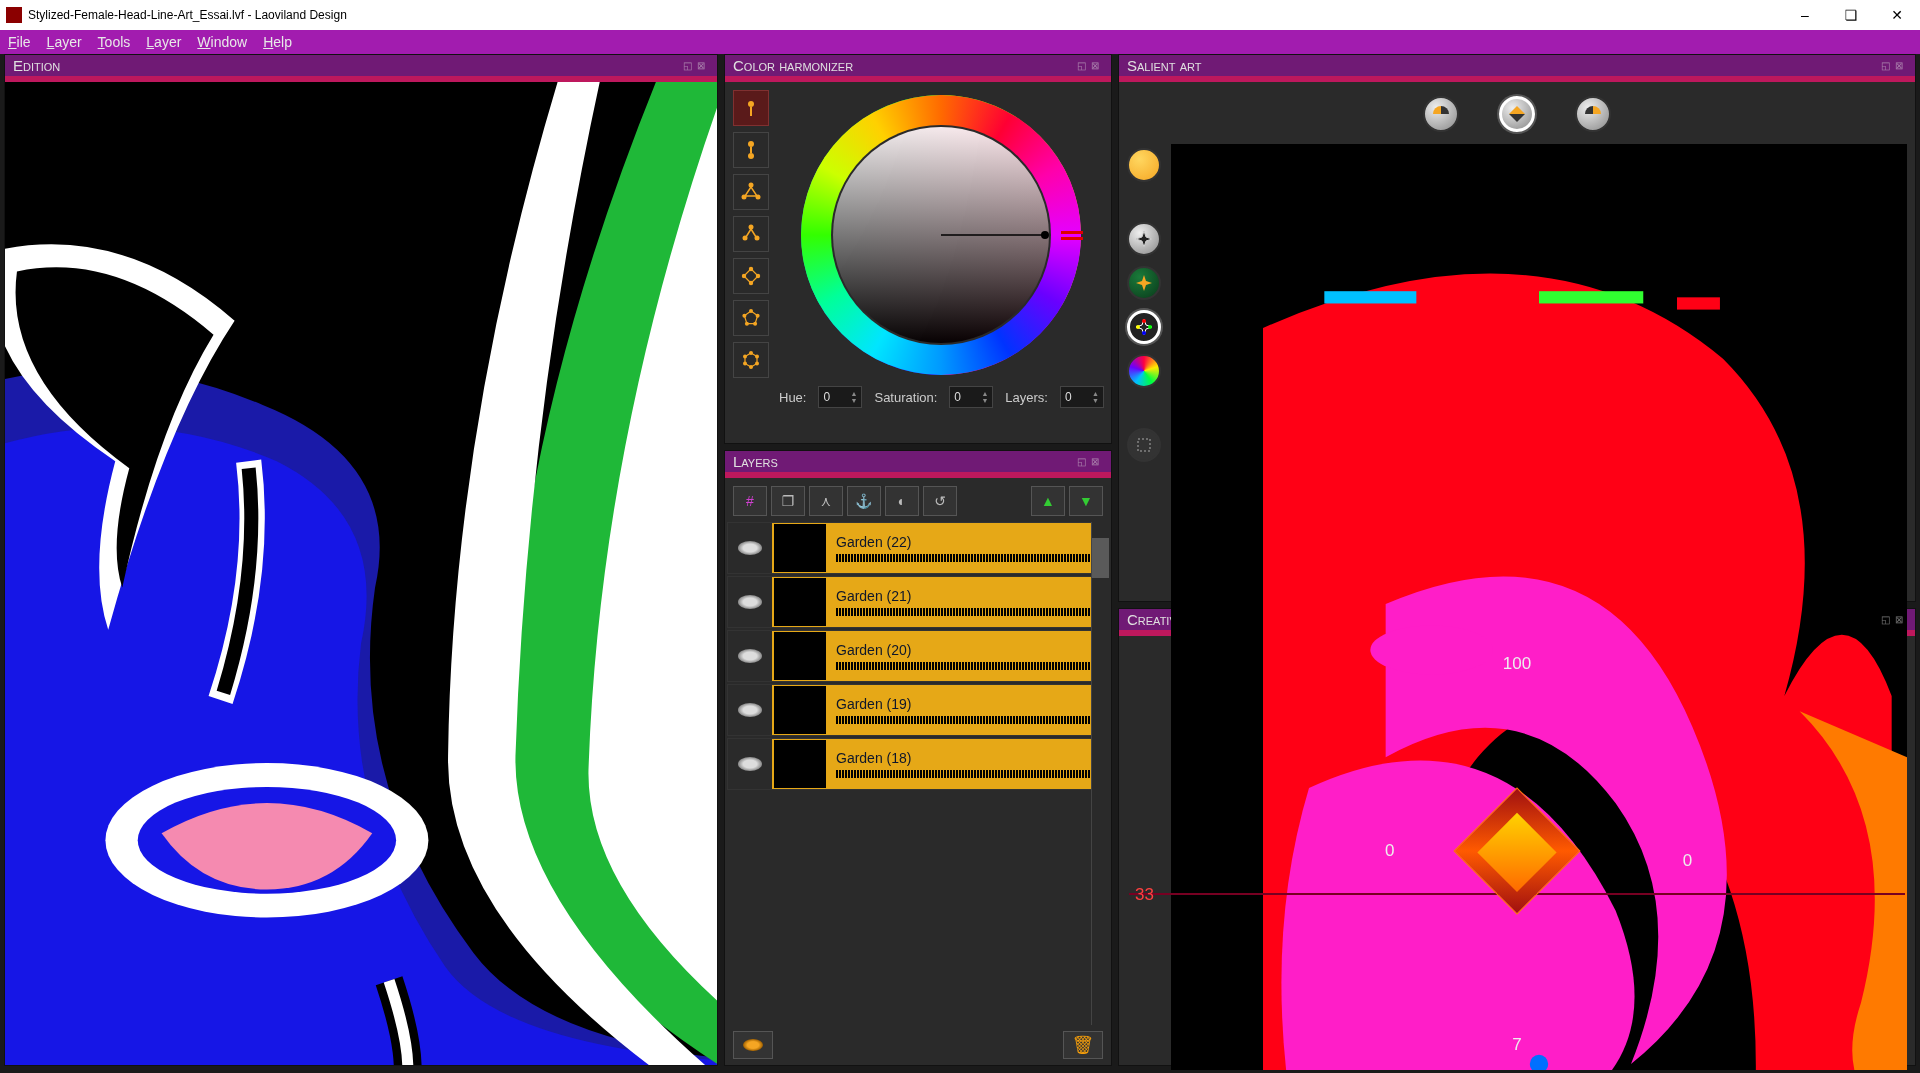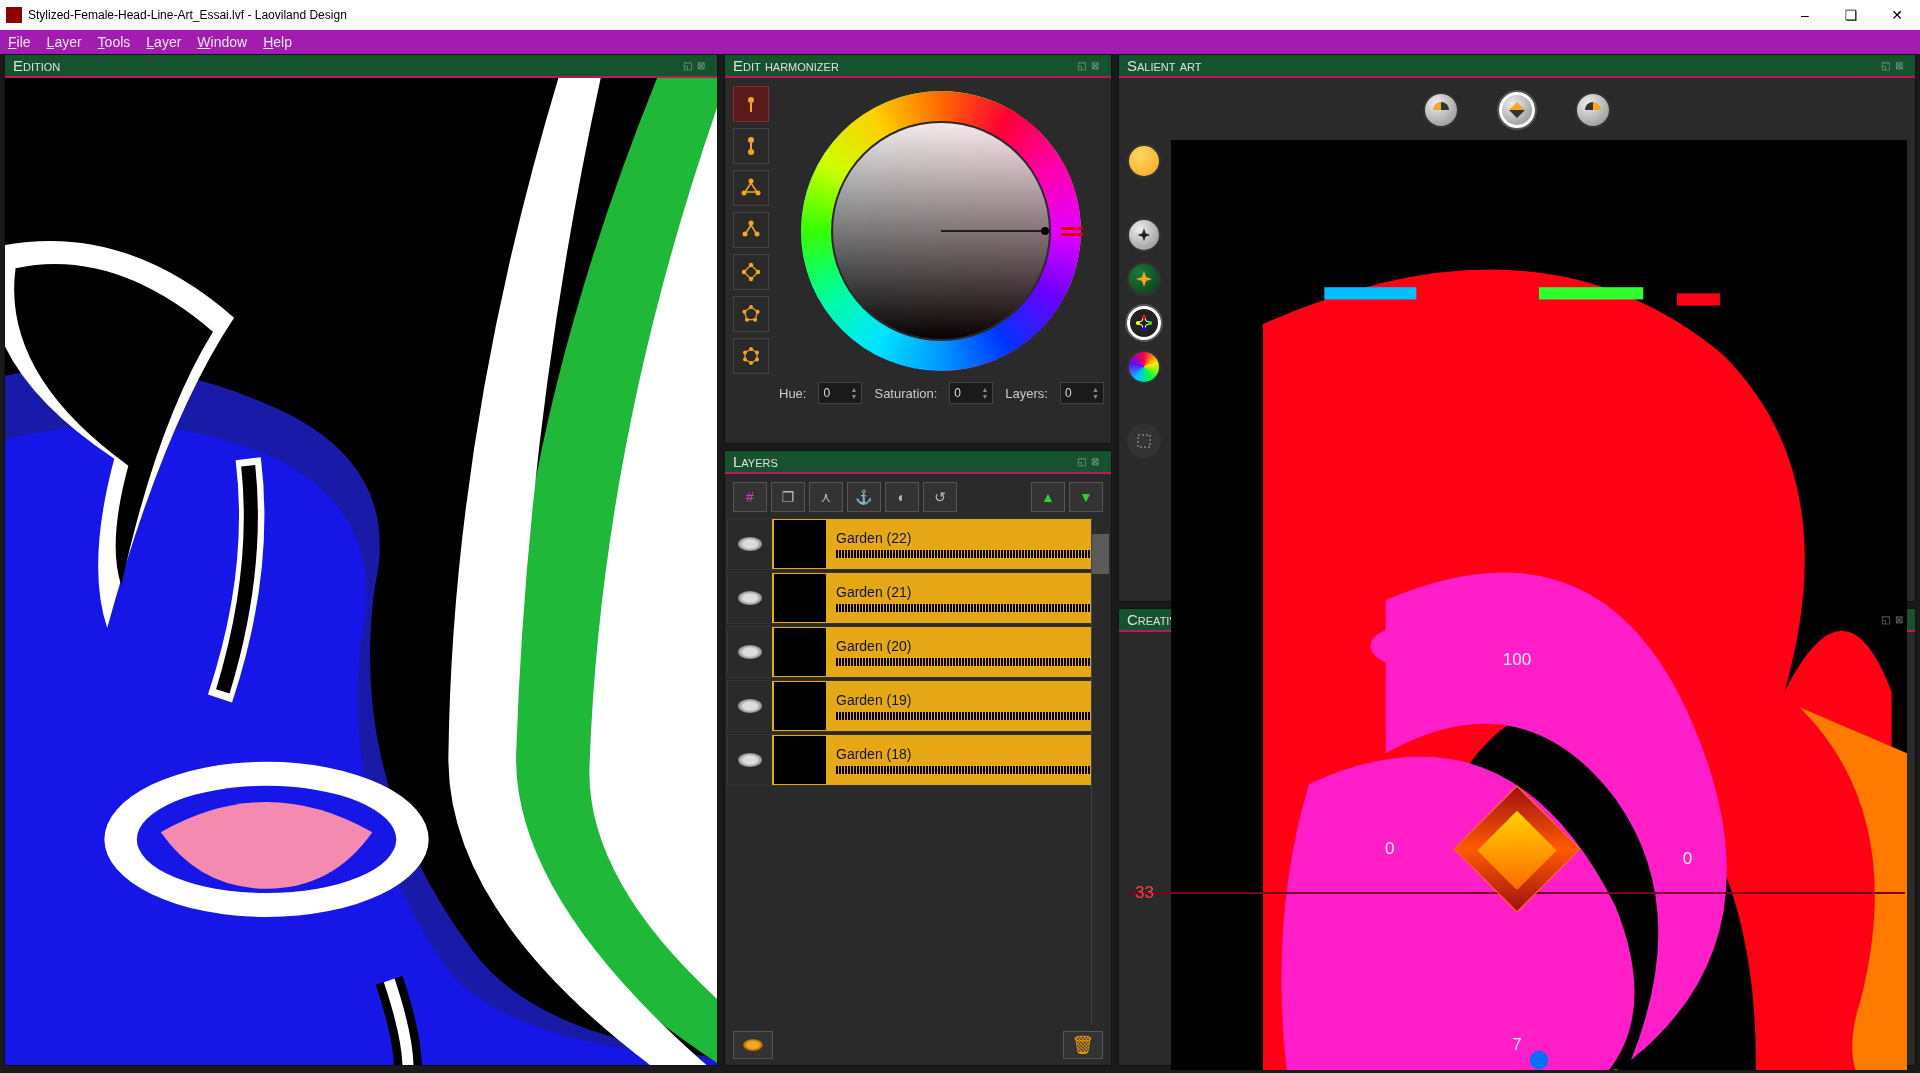--- a/index.html
+++ b/index.html
@@ -9,21 +9,21 @@
 .titlebar .icon { width: 16px; height: 16px; background: #8B0000; margin-right: 6px; }
 .titlebar .spacer { flex: 1; }
 .titlebar .winbtn { width: 46px; height: 30px; display: flex; align-items: center; justify-content: center; font-size: 14px; }
 
 .menubar { height: 24px; background: #a21caf; display: flex; align-items: center; padding-left: 0; }
 .menubar .menu-item { color: #e8e8e8; font-size: 14px; padding: 2px 8px; cursor: pointer; text-decoration: underline; text-decoration-color: transparent; }
 .menubar .menu-item::first-letter { text-decoration: underline; }
 
 .workspace { display: grid; grid-template-columns: 714px 388px 1fr; grid-template-rows: 735px 1fr; gap: 6px; padding: 0 4px 4px 4px; height: calc(1016px); }
 .panel { background: #2a2a2a; border: 1px solid #111; display: flex; flex-direction: column; }
-.panel-header { background: #14532d; color: #e0e0e0; font-variant: small-caps; font-size: 15px; padding: 2px 8px; display: flex; align-items: center; border-bottom:2px solid #be185d;}
+.panel-header { background: #701a75; color: #e0e0e0; font-variant: small-caps; font-size: 15px; padding: 2px 8px; display: flex; align-items: center; border-bottom:6px solid #be185d;}
 .panel-header .spacer { flex:1; }
 .panel-header .pbtn { width:12px; height:12px; margin-left:2px; opacity:.5; font-size:10px; }
 
 
 #edition { grid-row: 1 / span 2; }
 #edition .canvas { flex:1; background:#000; position:relative; overflow:hidden; }
 
 
 #harmonizer { grid-column: 2; grid-row: 1; height: 390px; }
 #harmonizer .body { flex:1; display:flex; padding:8px; gap:10px; }
@@ -125,21 +125,21 @@
         <path d="M208 535 Q283 492 358 535 Q330 575 283 575 Q236 575 208 535 Z" fill="#f58ab0"></path>
         <path d="M0 520 Q35 600 5 700" fill="none" stroke="#e030d0" stroke-width="8"></path>
         <path d="M370 640 Q390 700 380 720" fill="none" stroke="#000" stroke-width="20"></path>
         <path d="M370 640 Q390 700 380 720" fill="none" stroke="#fff" stroke-width="8"></path>
       </svg>
     </div>
   </div>
 
   <div class="panel" id="harmonizer">
     <div class="panel-header">
-      <span>Edit harmonizer</span>
+      <span>Color harmonizer</span>
       <div class="spacer"></div>
       <span class="pbtn">◱</span>
       <span class="pbtn">⊠</span>
     </div>
     <div class="body">
       <div class="harm-tools">
         <div class="harm-tool sel">
             <svg width="20" height="20">
               <circle cx="10" cy="6" r="3" fill="#f5a623"></circle>
               <line x1="10" y1="9" x2="10" y2="18" stroke="#f5a623" stroke-width="2"></line>

